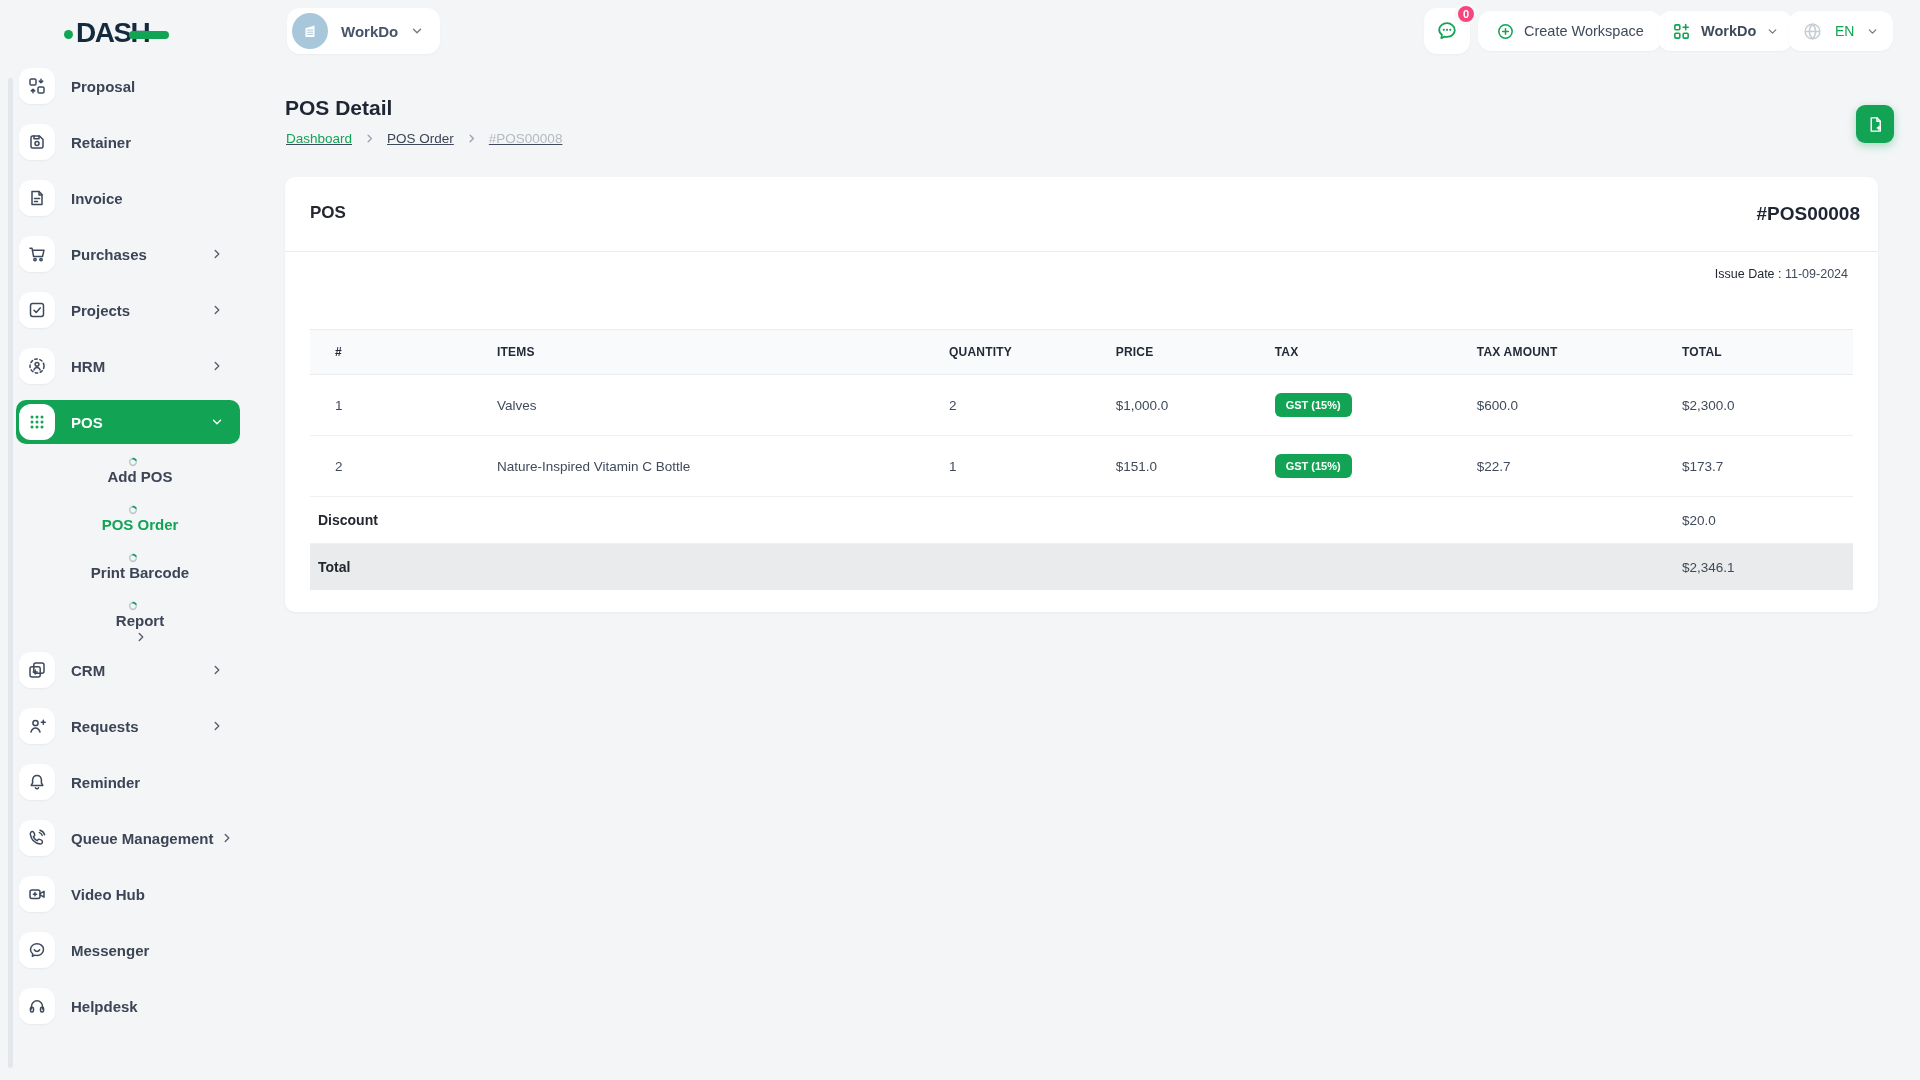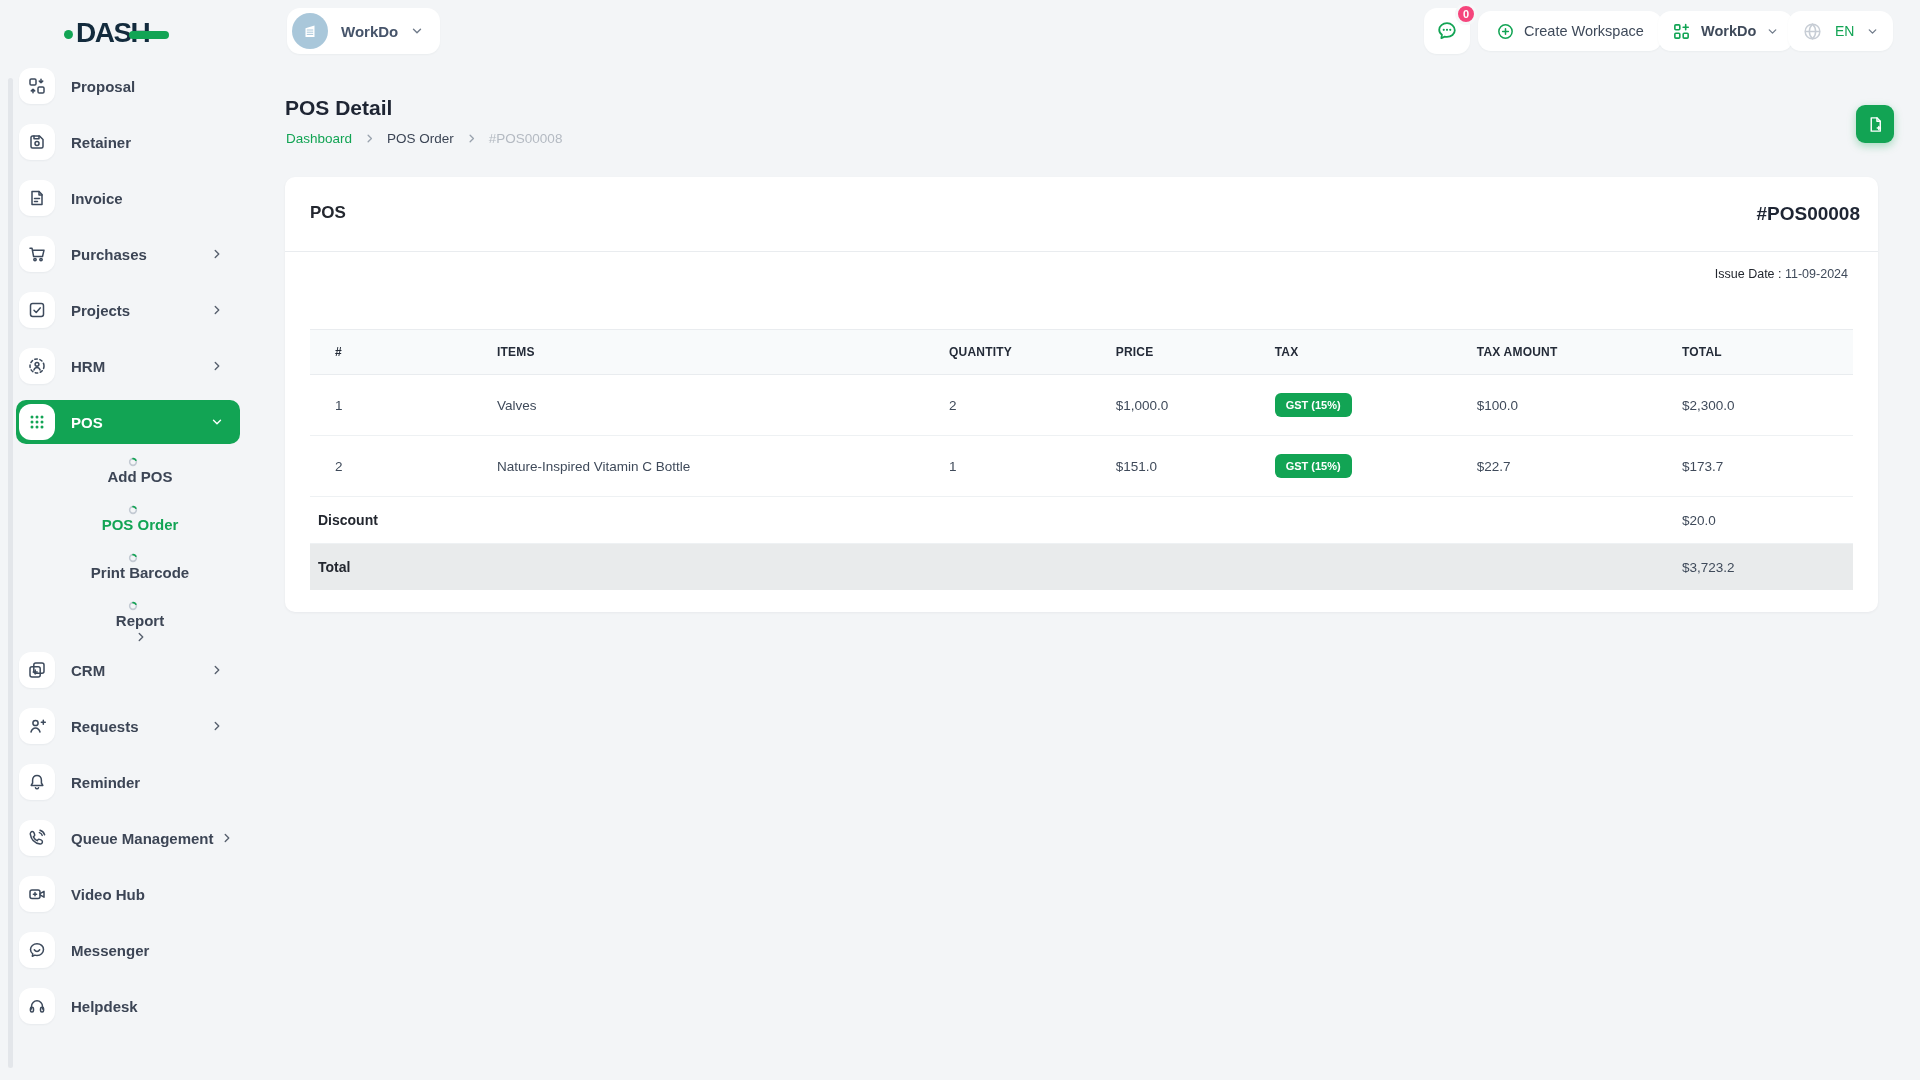--- a/index.html
+++ b/index.html
@@ -48,21 +48,21 @@
   .create-pill .pill-label { margin-left:9px; font-size:14.5px; font-weight:500; color:#3f4a5a; }
 
   .workdo-pill { left:1658px; top:11px; height:40px; padding:0 14px; }
   .workdo-pill .pill-label { margin:0 10px; font-size:14.5px; font-weight:600; color:#3f4a5a; }
 
   .lang-pill { left:1788px; top:11px; height:40px; padding:0 14px; }
   .lang-pill .pill-label { margin:0 12px; font-size:14px; font-weight:400; color:#12a454; }
 
   
   .page-title { position:absolute; left:285px; top:96px; font-size:21px; font-weight:700; color:#1e2533; }
-  .breadcrumb { position:absolute; left:286px; top:131px; display:flex; align-items:center; font-size:13.5px; }
+  .breadcrumb { position:absolute; left:286px; top:131px; display:flex; align-items:center; font-size:13.5px;text-decoration:underline; }
   .crumb-link { color:#12a454; text-decoration:none; cursor:pointer; }
   .crumb-mid { color:#3c4555; }
   .crumb-cur { color:#b4bac2; }
   .crumb-sep { margin:0 12px; color:#9aa3ae; display:flex; }
 
   .file-btn { position:absolute; left:1856px; top:105px; width:38px; height:38px; background:#12a454; border-radius:9px; display:flex; align-items:center; justify-content:center; cursor:pointer; box-shadow:0 3px 8px rgba(18,164,84,0.35); }
 
   
   .card { position:absolute; left:285px; top:177px; width:1593px; background:#ffffff; border-radius:10px; box-shadow:0 1px 3px rgba(16,24,40,0.05); padding-bottom:22px; }
   .card-head { display:flex; align-items:flex-start; justify-content:space-between; padding:26px 18px 26px 25px; border-bottom:1px solid #e9ecef; }
@@ -442,36 +442,36 @@
             <th>TOTAL</th>
           </tr>
         </thead>
       <tbody id="tbody">
           <tr>
             <td>1</td>
             <td>Valves</td>
             <td>2</td>
             <td>$1,000.0</td>
             <td><span class="tax-badge">GST (15%)</span></td>
-            <td>$100.0</td>
+            <td>$600.0</td>
             <td>$2,300.0</td>
           </tr>
           <tr>
             <td>2</td>
             <td>Nature-Inspired Vitamin C Bottle</td>
             <td>1</td>
             <td>$151.0</td>
             <td><span class="tax-badge">GST (15%)</span></td>
             <td>$22.7</td>
             <td>$173.7</td>
           </tr>
           <tr class="sum-row">
             <td class="sum-label" colspan="6">Discount</td>
             <td>$20.0</td>
           </tr>
           <tr class="sum-row total">
             <td class="sum-label" colspan="6">Total</td>
-            <td>$3,723.2</td>
+            <td>$2,346.1</td>
           </tr>
         </tbody>
     </table>
   </div>
 </section>
 
 </body></html>

